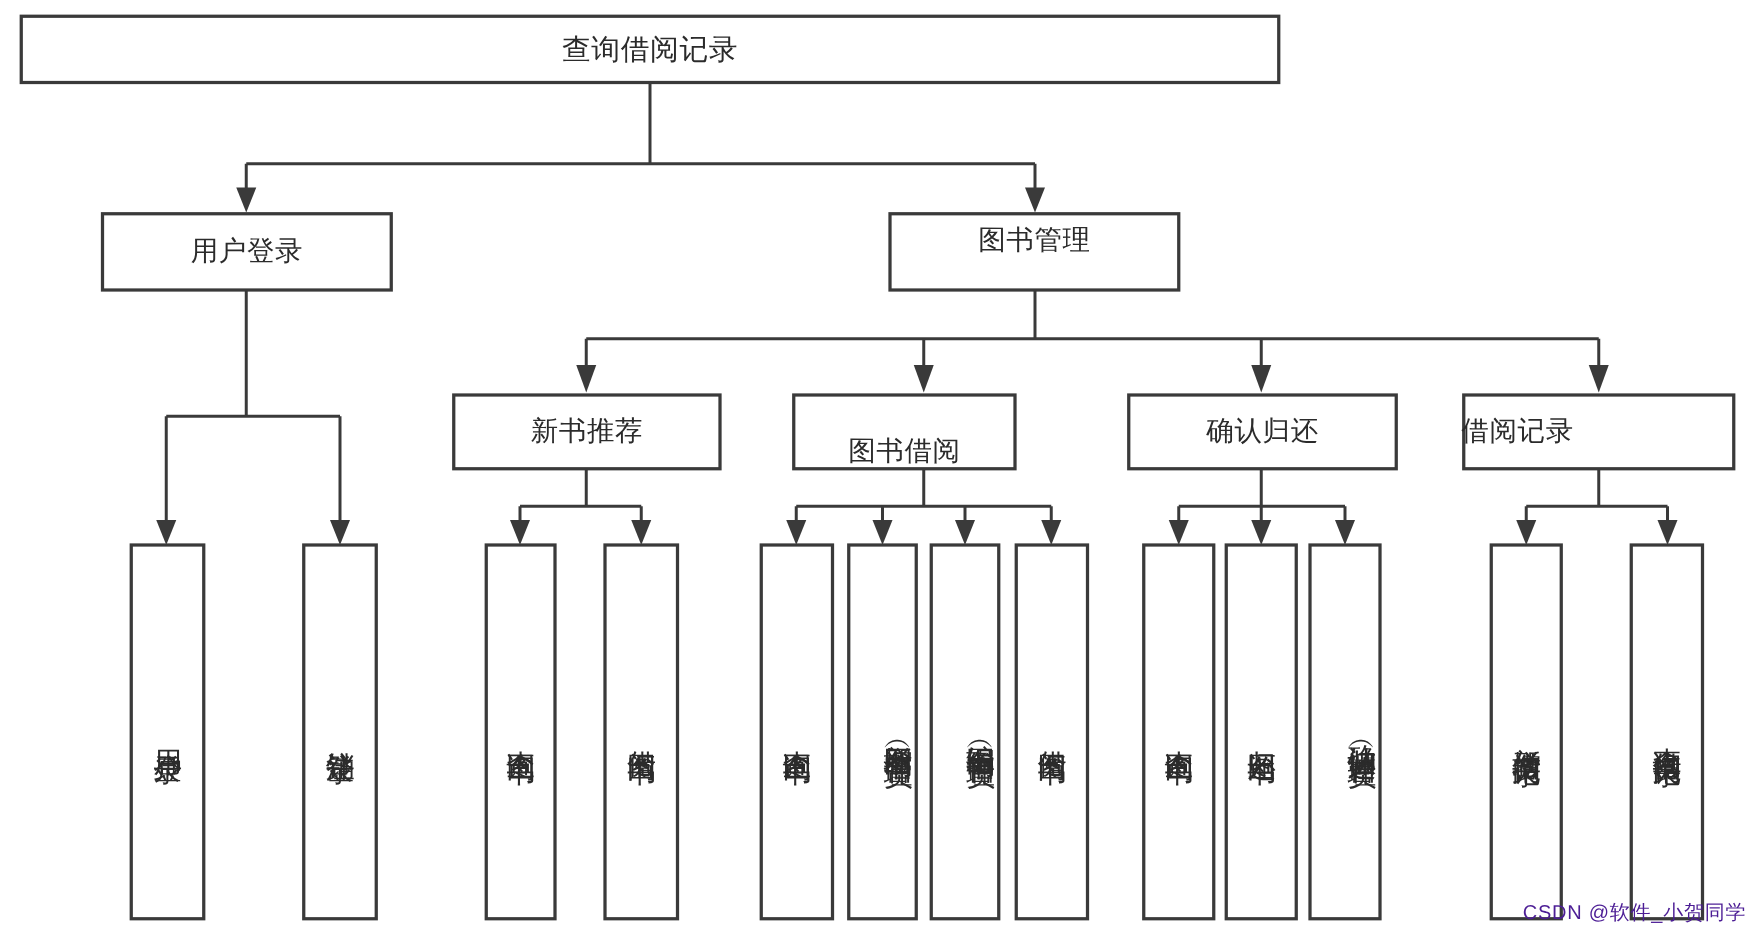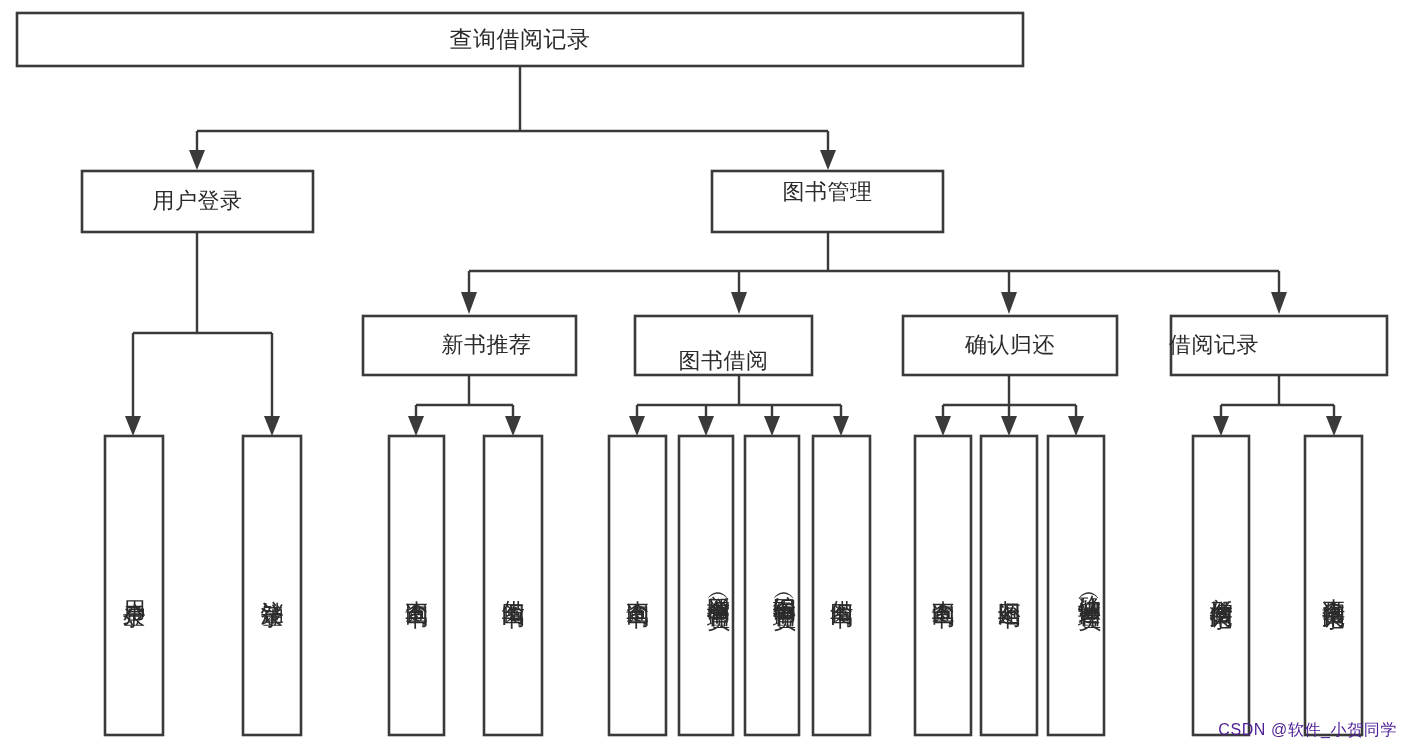--- a/index.html
+++ b/index.html
@@ -199,21 +199,21 @@
 
     <rect class="node-rect" x="1193" y="436" width="56" height="299"></rect>
     <rect class="node-rect" x="1305" y="436" width="57" height="299"></rect>
   </svg>
 
   <div class="node-label label-horizontal label-root" style="left:17px; top:13px; width:1006px; height:53px;">查询借阅记录</div>
 
   <div class="node-label label-horizontal" style="left:82px; top:171px; width:231px; height:61px;">用户登录</div>
   <div class="node-label label-horizontal" style="left:712px; top:171px; width:231px; height:43px;border-radius:26px;">图书管理</div>
 
-  <div class="node-label label-horizontal" style="left:380px; top:316px; width:213px; height:59px;">新书推荐</div>
+  <div class="node-label label-horizontal" style="left:363px; top:316px; width:213px; height:59px;">新书推荐</div>
   <div class="node-label label-horizontal" style="left:635px; top:332px; width:177px; height:59px;">图书借阅</div>
   <div class="node-label label-horizontal" style="left:903px; top:316px; width:214px; height:59px;">确认归还</div>
   <div class="node-label label-horizontal" style="left:1106px; top:316px; width:216px; height:59px;">借阅记录</div>
 
   <div class="node-label label-vertical" style="left:105px; top:436px; width:58px; height:299px;">用户登录</div>
   <div class="node-label label-vertical" style="left:243px; top:436px; width:58px; height:299px;">注销登录</div>
 
   <div class="node-label label-vertical" style="left:389px; top:436px; width:55px; height:299px;">查询图书</div>
   <div class="node-label label-vertical" style="left:484px; top:436px; width:58px; height:299px;">借阅图书</div>
 

